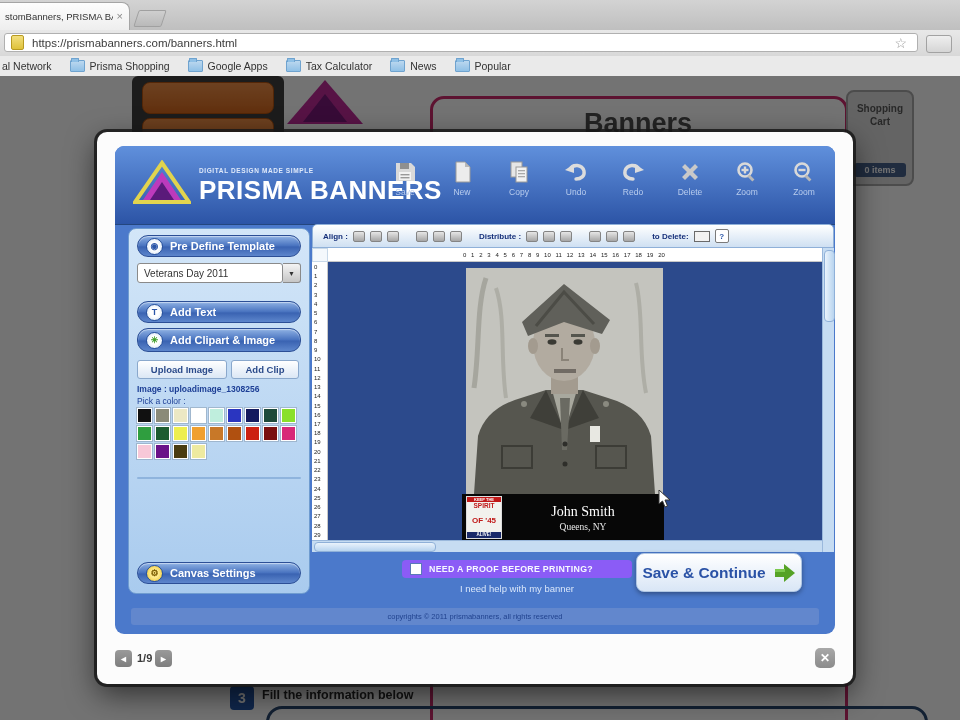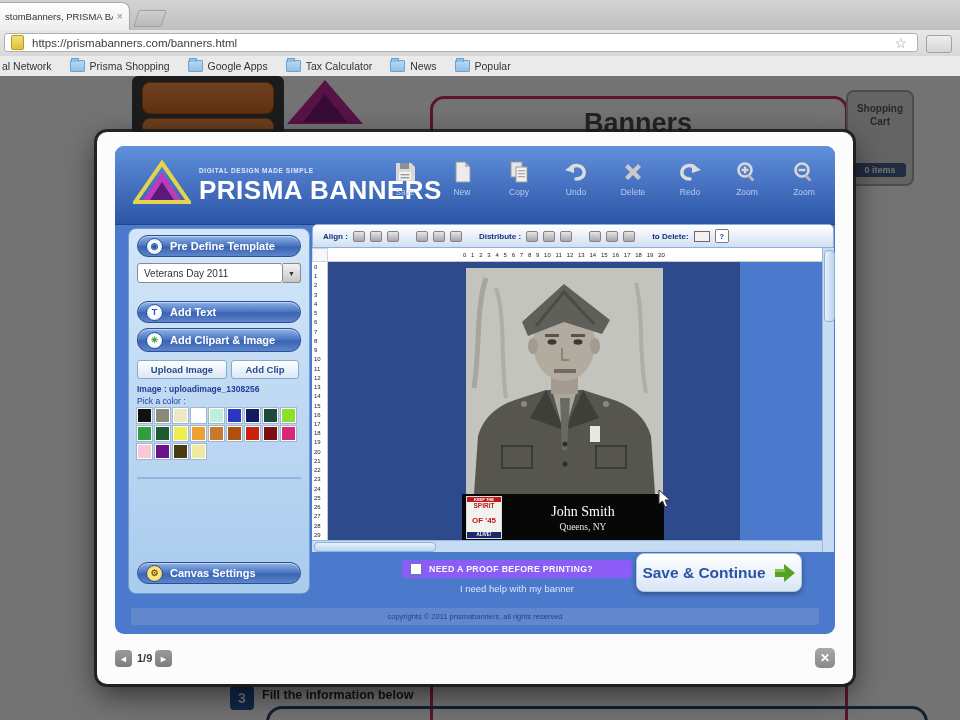--- a/index.html
+++ b/index.html
@@ -77,21 +77,21 @@
   .ci{width:12px;height:11px;background:linear-gradient(#e6e6e6,#a6a6a6);border:1px solid #848484;border-radius:2px;box-sizing:border-box;}
   .cigap{width:7px;}
   .stageico{width:16px;height:11px;border:1px solid #6a6a6a;background:#f2f2f2;box-sizing:border-box;}
   .helpbox{width:12px;height:12px;background:#fff;border:1px solid #7a7a7a;border-radius:2px;font-size:8px;color:#2a55a8;font-weight:bold;}
 
   .stage-corner{left:197px;top:102px;width:16px;height:14px;background:#f4f8fc;border:1px solid #c8d8e8;box-sizing:border-box;}
   .hruler{left:213px;top:102px;width:494px;height:14px;background:#fff;border-bottom:1px solid #c8c8c8;box-sizing:border-box;}
   .hnums{position:absolute;left:135px;top:4px;width:202px;display:flex;justify-content:space-between;font-size:6px;color:#222;}
   .vruler{left:197px;top:116px;width:16px;height:278px;background:#fff;border-right:1px solid #c8c8c8;box-sizing:border-box;}
   .vnums{position:absolute;left:2px;top:2px;bottom:2px;width:12px;display:flex;flex-direction:column;justify-content:space-between;font-size:6px;color:#222;line-height:1;}
-  .banner{left:213px;top:116px;width:412px;height:278px;background:#2c4a8c;}
+  .banner{left:213px;top:116px;width:494px;height:278px;background:#2c4a8c;}
   .vscroll{left:707px;top:102px;width:12px;height:304px;background:#c6dcf2;border-left:1px solid #9ab8dc;box-sizing:border-box;}
   .vthumb{position:absolute;left:1px;top:2px;width:9px;height:70px;background:linear-gradient(90deg,#eaf3fc,#b8d4ef);border:1px solid #8fb0d8;border-radius:4px;}
   .hscroll{left:197px;top:394px;width:510px;height:12px;background:#c6dcf2;border-top:1px solid #9ab8dc;box-sizing:border-box;}
   .hthumb{position:absolute;left:2px;top:1px;width:120px;height:8px;background:linear-gradient(#eaf3fc,#b8d4ef);border:1px solid #8fb0d8;border-radius:4px;}
 
   .namebar{left:347px;top:348px;width:202px;height:47px;background:#070707;display:flex;align-items:center;}
   .badge{width:34px;height:41px;margin-left:4px;border:1px solid #ddd;background:#1a2a6a;display:flex;flex-direction:column;flex:none;}
   .badge div{text-align:center;line-height:1.25;}
   .b1{background:#c01818;color:#fff;font-size:4px;font-weight:bold;}
   .b2{background:#f2f2ee;color:#c01818;font-size:6.5px;font-weight:bold;}
@@ -225,31 +225,31 @@
             <span class="lbl">Copy</span>
           </div>
           <div class="tbtn">
             <svg width="26" height="24" viewBox="0 0 26 24">
               <path d="M7 9 C10 4,19 4,21 11 C22 16,18 19,13 19" fill="none" stroke="#dcdcdc" stroke-width="3.4" stroke-linecap="round"></path>
               <polygon points="2,10 11,4 11,13" fill="#dcdcdc"></polygon>
               </svg>
             <span class="lbl">Undo</span>
           </div>
           <div class="tbtn">
-            <svg width="24" height="24" viewBox="0 0 24 24">
-              <path d="M4 7 L7 4 L12 9 L17 4 L20 7 L15 12 L20 17 L17 20 L12 15 L7 20 L4 17 L9 12 Z" fill="#c9c9c9"></path>
-              </svg>
-            <span class="lbl">Delete</span>
-          </div>
-          <div class="tbtn">
             <svg width="26" height="24" viewBox="0 0 26 24" style="transform:scaleX(-1);">
               <path d="M7 9 C10 4,19 4,21 11 C22 16,18 19,13 19" fill="none" stroke="#dcdcdc" stroke-width="3.4" stroke-linecap="round"></path>
               <polygon points="2,10 11,4 11,13" fill="#dcdcdc"></polygon>
               </svg>
             <span class="lbl">Redo</span>
+          </div>
+          <div class="tbtn">
+            <svg width="24" height="24" viewBox="0 0 24 24">
+              <path d="M4 7 L7 4 L12 9 L17 4 L20 7 L15 12 L20 17 L17 20 L12 15 L7 20 L4 17 L9 12 Z" fill="#c9c9c9"></path>
+              </svg>
+            <span class="lbl">Delete</span>
           </div>
           <div class="tbtn">
             <svg width="24" height="24" viewBox="0 0 24 24">
               <circle cx="10" cy="10" r="6.5" fill="none" stroke="#d9d9d9" stroke-width="2.6"></circle>
               <rect x="8.8" y="6.5" width="2.4" height="7" fill="#d9d9d9"></rect>
                 <rect x="6.5" y="8.8" width="7" height="2.4" fill="#d9d9d9"></rect>
               <rect x="14.5" y="14.5" width="7" height="3" transform="rotate(45 14.5 14.5)" fill="#b8b8b8"></rect>
               </svg>
             <span class="lbl">Zoom</span>
           </div>

